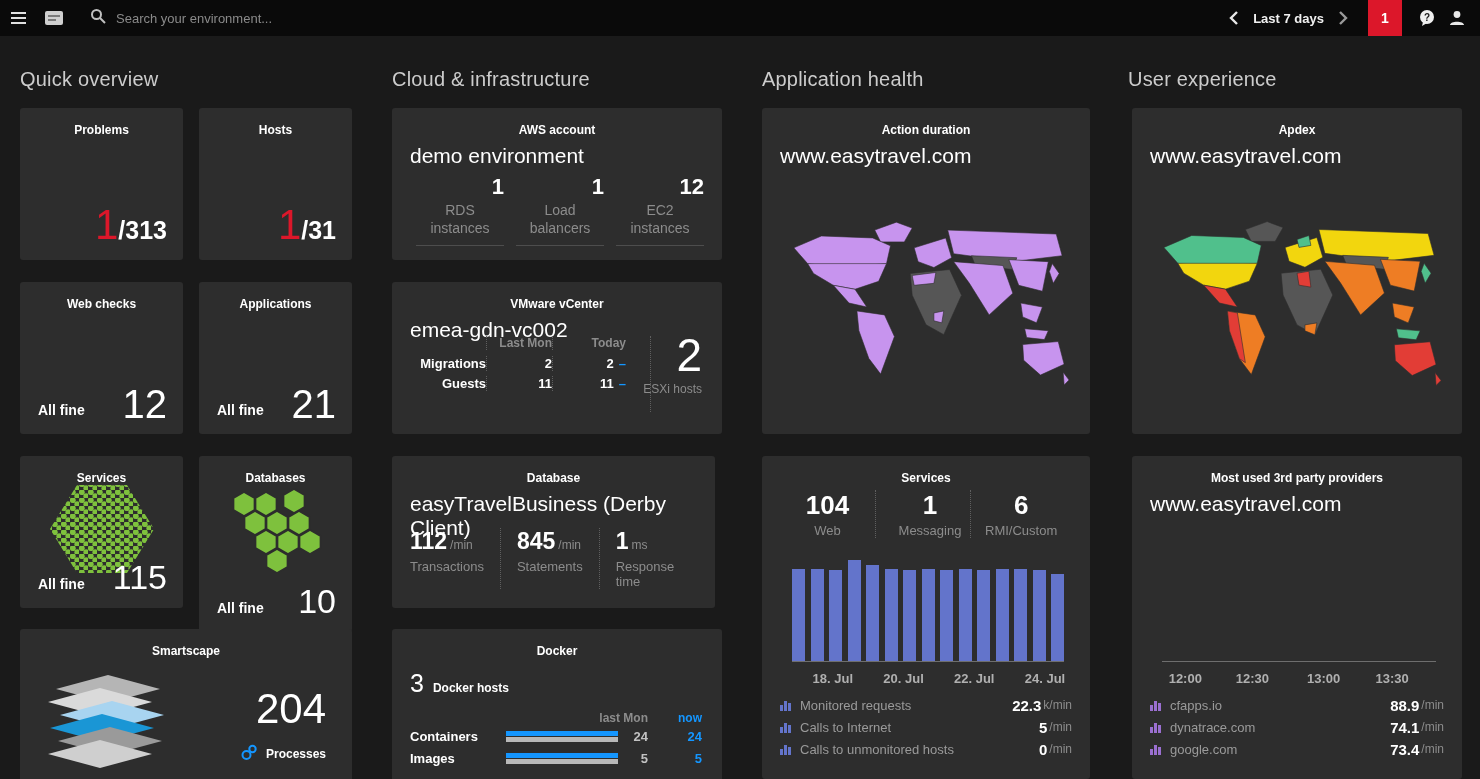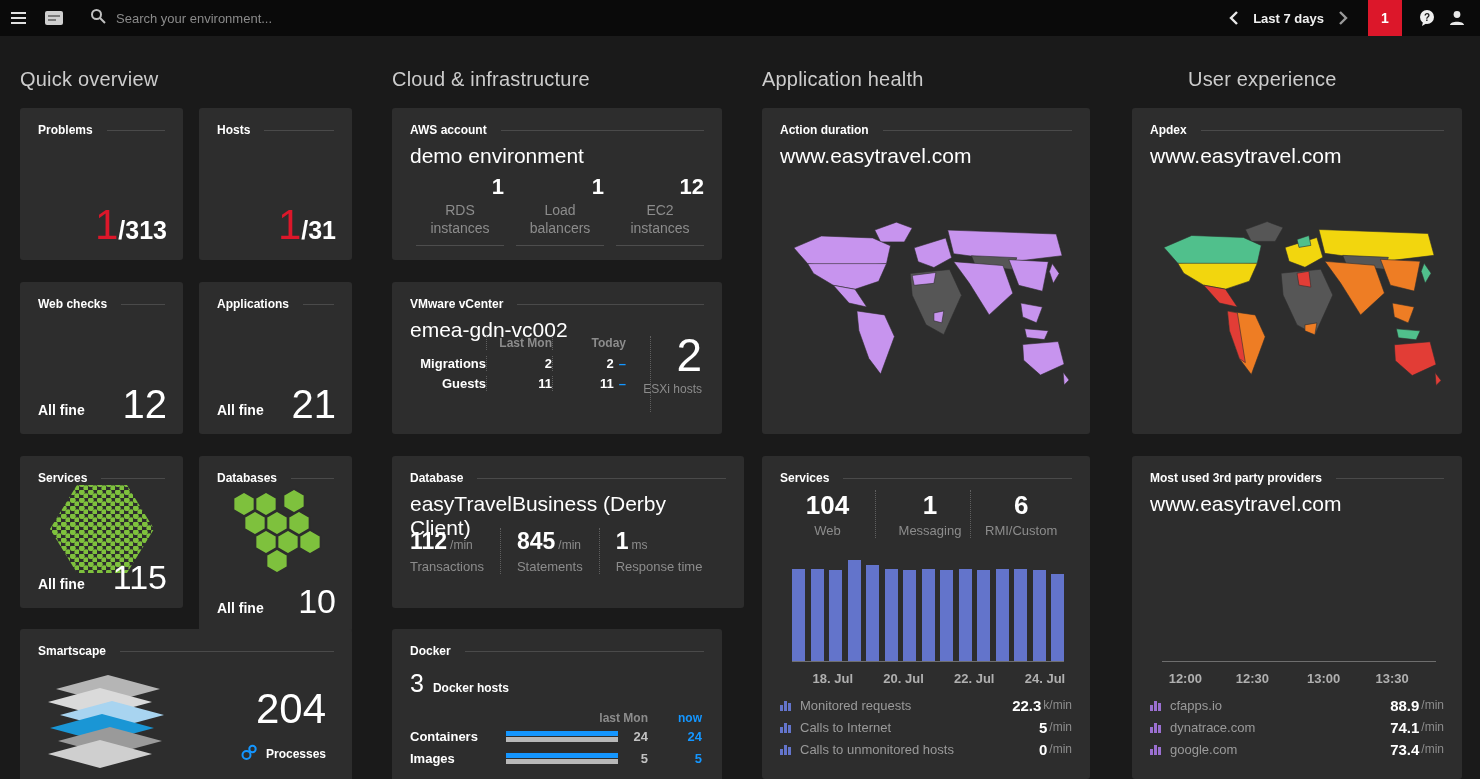--- a/index.html
+++ b/index.html
@@ -19,21 +19,21 @@
   .tb-right { position:absolute; right:0; top:0; height:36px; display:flex; align-items:center; }
   .tf-label { color:#f0f0f0; font-size:13px; font-weight:bold; margin:0 14px; cursor:pointer; }
   .chev { cursor:pointer; display:flex; align-items:center; }
   .notif-badge { width:34px; height:36px; background:#dc172a; color:#fff; font-size:14px; font-weight:bold;
                  display:flex; align-items:center; justify-content:center; margin:0 10px 0 20px; cursor:pointer; }
   .tb-glyph { width:30px; height:36px; display:flex; align-items:center; justify-content:center; cursor:pointer; }
 
   
   .sec-title { position:absolute; top:68px; font-size:20px; color:#cccccc; letter-spacing:0.2px; }
   .tile { position:absolute; background:#2d2d2d; border-radius:3px; cursor:pointer; }
-  .tile-head { display:flex; align-items:center; padding:15px 18px 0 18px; }
+  .tile-head { display:flex; align-items:center; padding:15px 18px 0 18px;flex-direction:column; }
   .tile-label { font-size:12px; font-weight:bold; color:#ffffff; white-space:nowrap; }
   .tile-rule { flex:1; height:1px; background:#4a4a4a; margin-left:14px; }
   .tile-sub { padding:7px 18px 0 18px; font-size:21px; font-weight:normal; color:#fff; }
 
   .corner-num { position:absolute; right:16px; bottom:14px; display:flex; align-items:baseline; }
   .open-red { font-size:42px; font-weight:300; color:#dc172a; line-height:1; }
   .total-white { font-size:25px; font-weight:bold; color:#fff; line-height:1; }
   .allfine { position:absolute; left:18px; bottom:16px; font-size:14px; font-weight:bold; color:#fff; }
   .bigcount { position:absolute; right:16px; bottom:8px; font-size:40px; font-weight:300; color:#fff; line-height:1.1; }
 
@@ -165,21 +165,21 @@
           <circle cx="9" cy="5.5" r="3.4" fill="#e8e8e8"></circle>
           <path d="M2,16 C2,11.5 16,11.5 16,16 Z" fill="#e8e8e8"></path>
         </svg>
       </span>
     </div>
   </header>
 
   <div class="sec-title" style="left:20px">Quick overview</div>
   <div class="sec-title" style="left:392px">Cloud &amp; infrastructure</div>
   <div class="sec-title" style="left:762px">Application health</div>
-  <div class="sec-title" style="left:1188px">User experience</div>
+  <div class="sec-title" style="left:1128px">User experience</div>
 
   <div class="tile" style="left:20px;top:108px;width:163px;height:152px">
     <div class="tile-head">
         <span class="tile-label">Problems</span>
         <span class="tile-rule"></span>
       </div>
     <div class="corner-num">
       <span class="open-red">1</span>
         <span class="total-white">/313</span>
     </div>
@@ -325,21 +325,21 @@
 
       <div class="vm-cell vm-lab">Guests</div>
       <div class="vm-cell vm-val vm-sep">11</div>
       <div class="vm-cell vm-val vm-sep"><span>11</span><span class="bluedash">–</span></div>
     </div>
     <div class="vm-vline" style="left:258px;top:54px;height:76px"></div>
     <span class="esxi-num">2</span>
     <span class="esxi-lab">ESXi hosts</span>
   </div>
 
-  <div class="tile" style="left:392px;top:456px;width:352px;height:152px">
+  <div class="tile" style="left:392px;top:456px;width:323px;height:152px">
     <div class="tile-head">
         <span class="tile-label">Database</span>
         <span class="tile-rule"></span>
       </div>
     <div class="tile-sub">easyTravelBusiness (Derby Client)</div>
     <div class="db-stats">
       <div class="db-col">
         <div><span class="db-val">112</span><span class="db-unit">/min</span></div>
         <div class="db-met">Transactions</div>
       </div>

